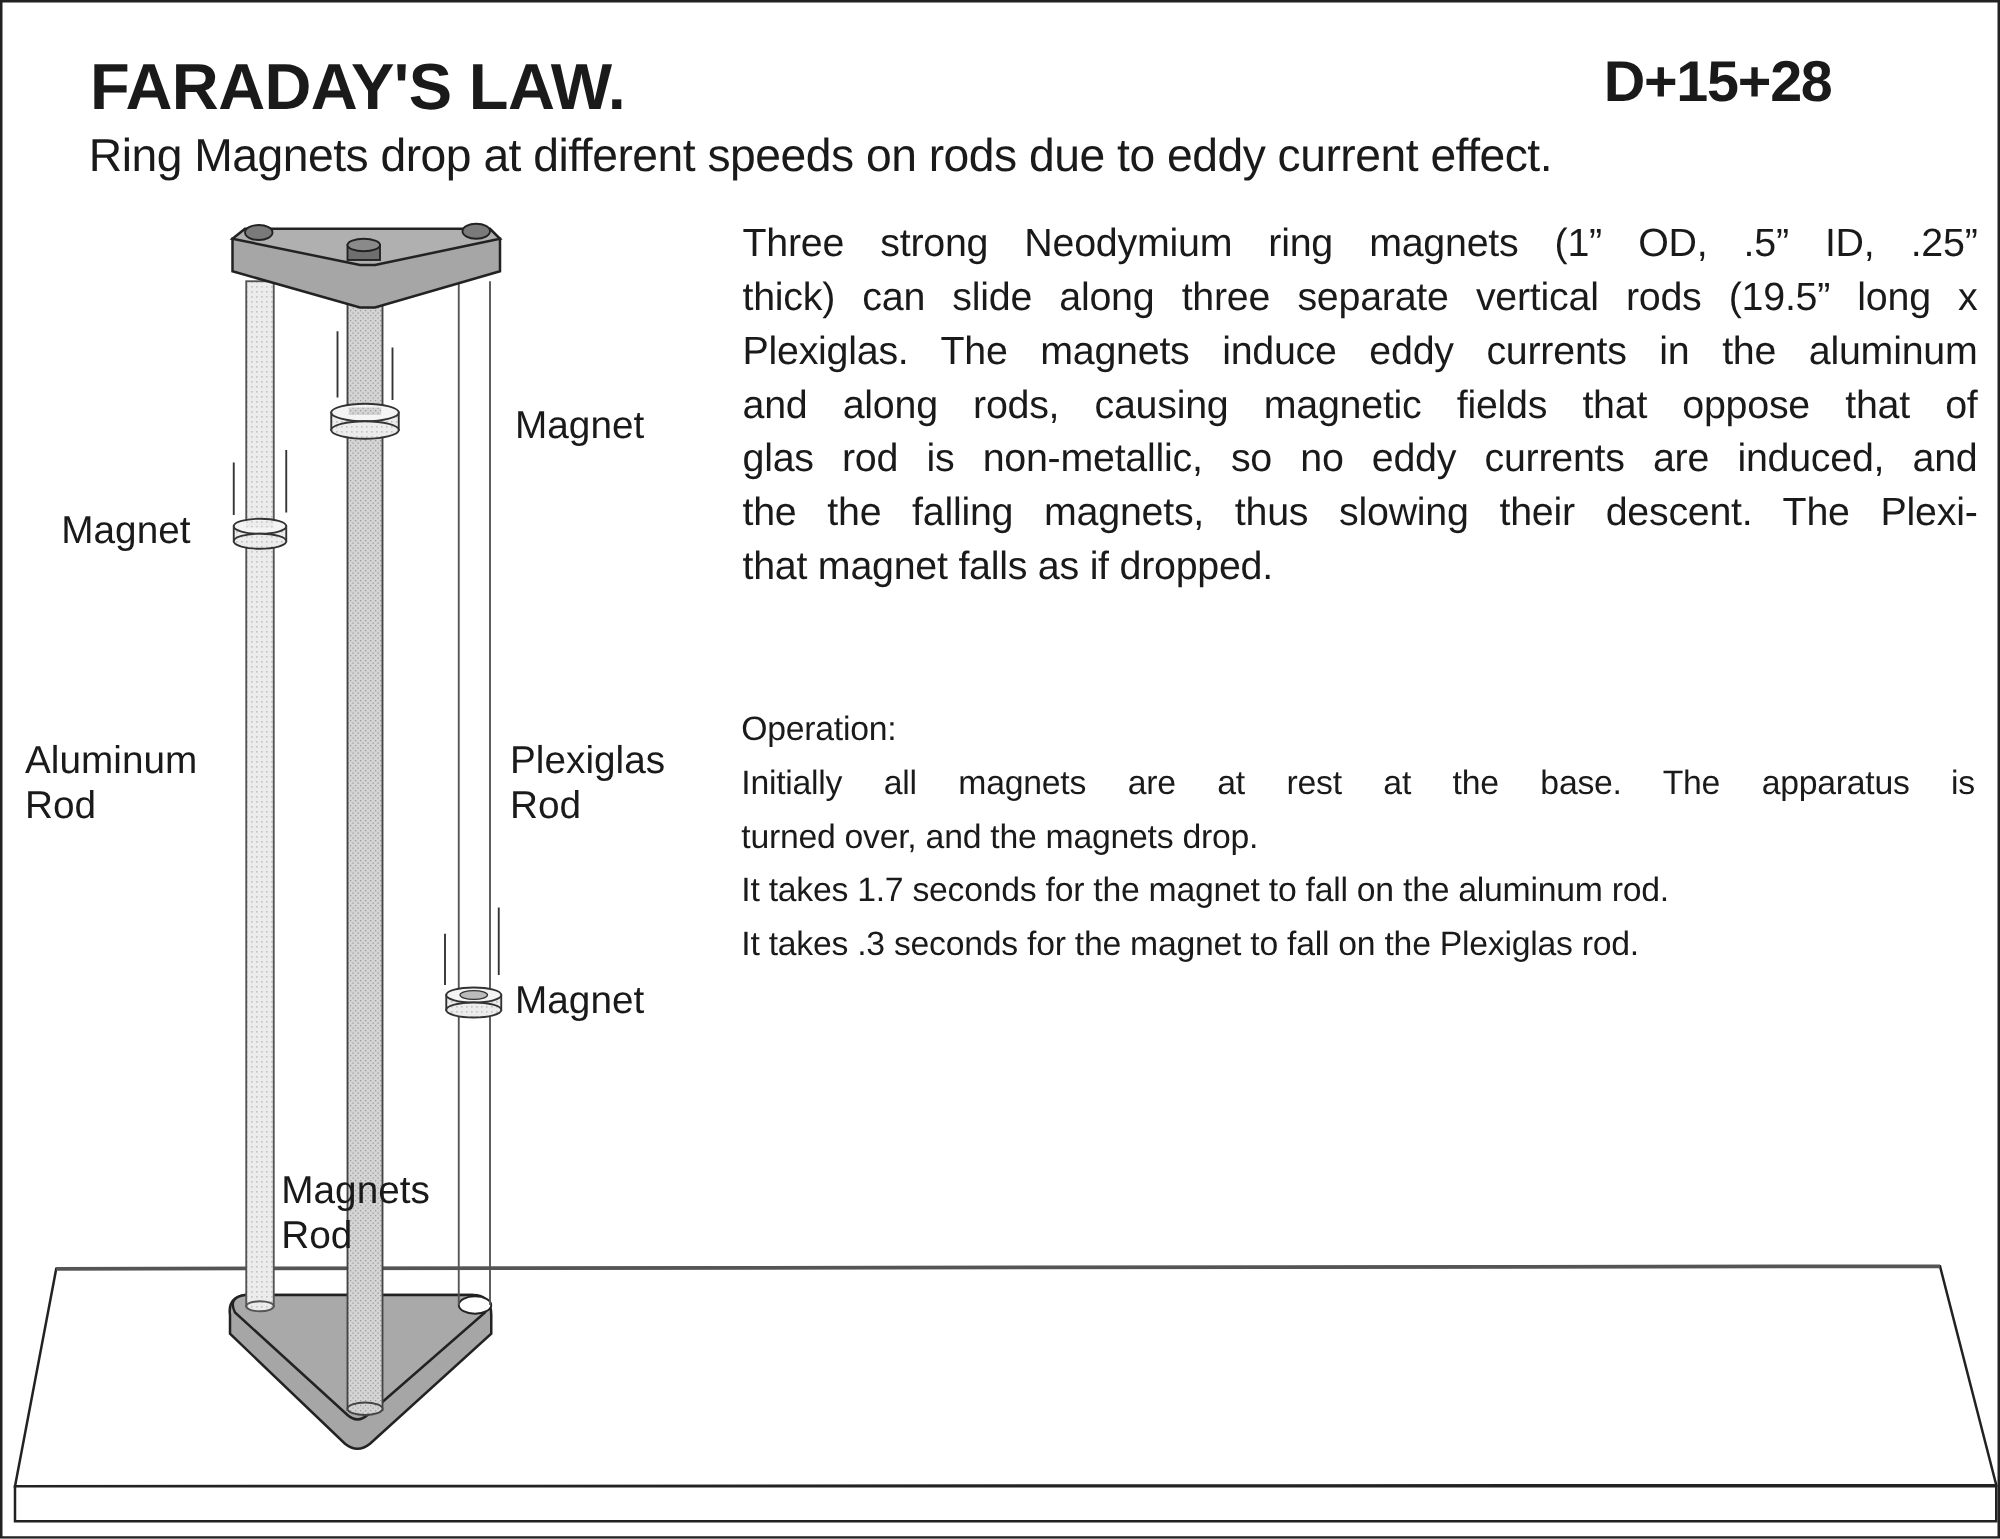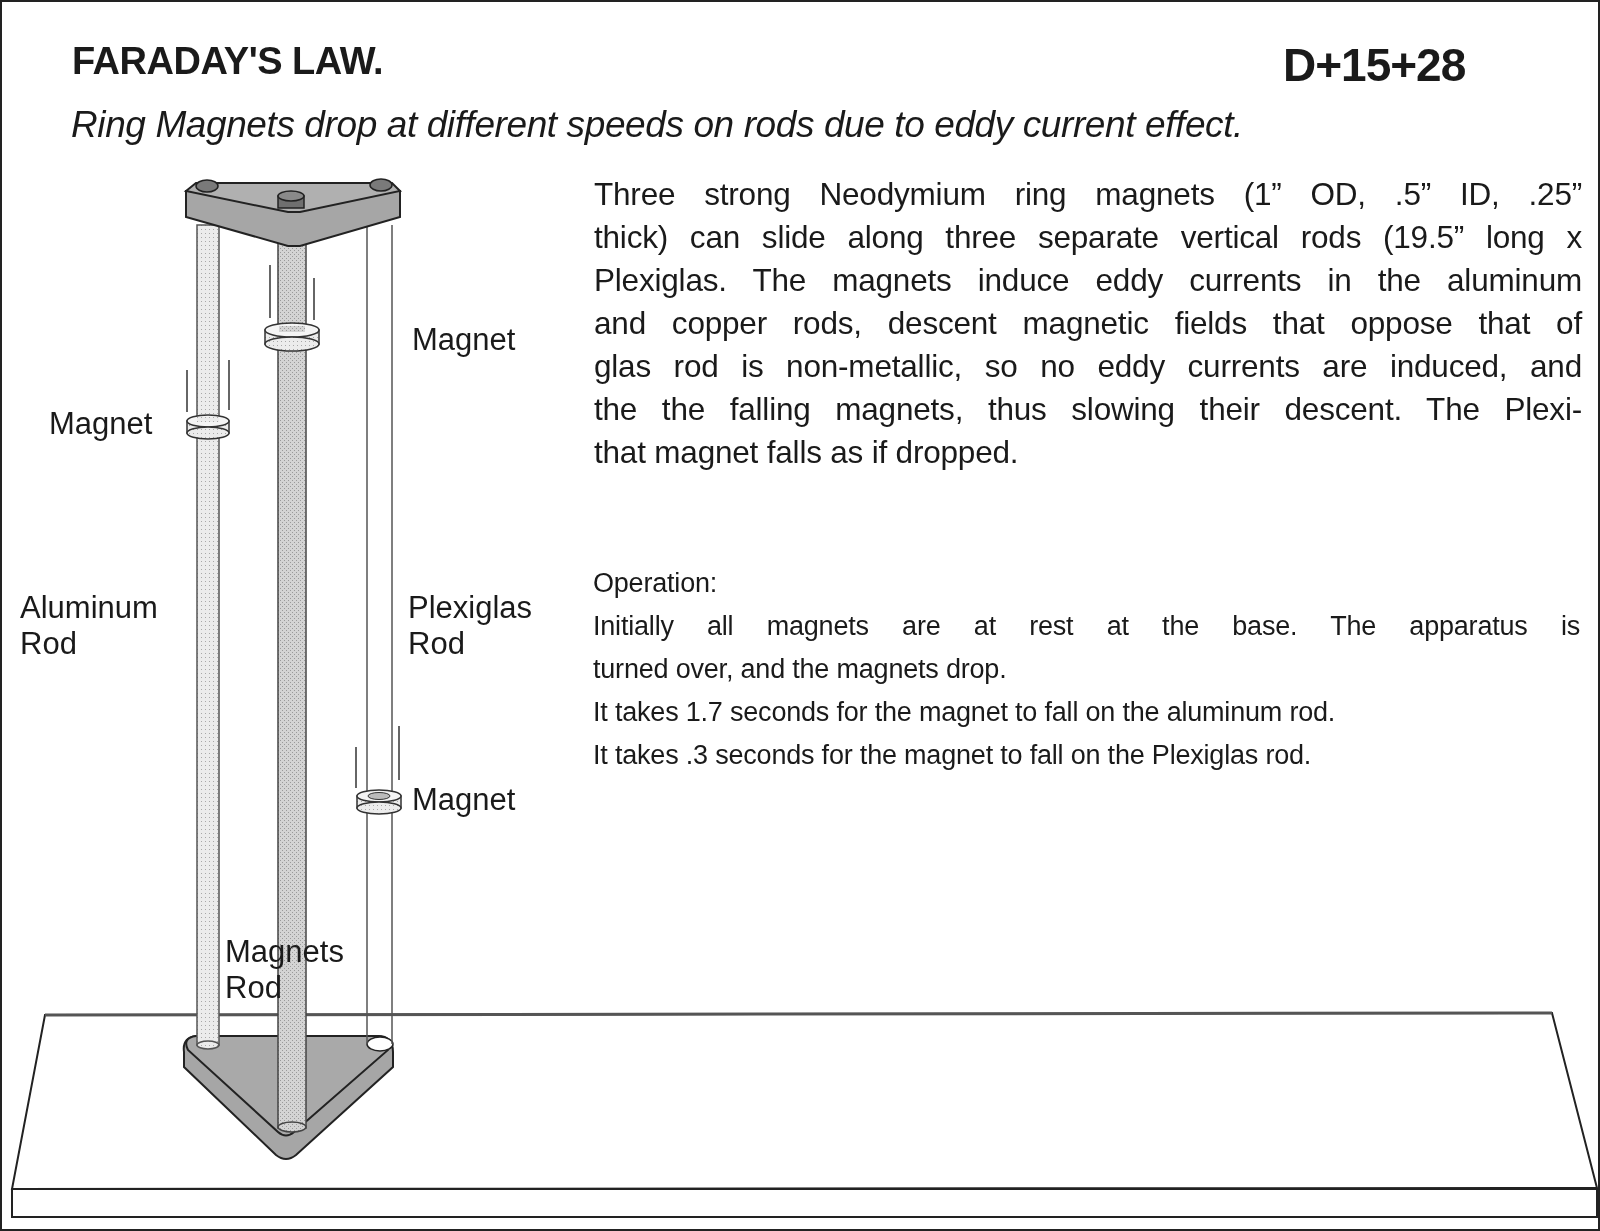--- a/index.html
+++ b/index.html
@@ -1,25 +1,25 @@
 <!DOCTYPE html>
 <html><head>
 <meta charset="utf-8">
 <style>
   html, body { margin: 0; padding: 0; background: #ffffff; }
   body { width: 1600px; height: 1231px; position: relative; overflow: hidden;
          font-family: "Liberation Sans", "DejaVu Sans", sans-serif; color: #1a1a1a; }
   .frame { position: absolute; left: 0; top: 0; width: 1596px; height: 1227px;
            border: 2px solid #222; box-sizing: content-box; }
-  .title { position: absolute; left: 72px; top: 40px; font-size: 38px; font-weight: bold;
+  .title { position: absolute; left: 72px; top: 40px; font-size: 52px; font-weight: bold;
            letter-spacing: -0.5px; }
   .code { position: absolute; left: 1283px; top: 38px; font-size: 46px; font-weight: bold;
           letter-spacing: -1px; }
   .subtitle { position: absolute; left: 71px; top: 104px; font-size: 37px; white-space: nowrap;
-              letter-spacing: -0.4px; font-style: italic; }
+              letter-spacing: -0.4px; }
   .desc { position: absolute; left: 582px; top: 173px; width: 988px; font-size: 31.5px;
           line-height: 43px; text-align: justify; letter-spacing: -0.2px; margin-left: 12px; }
   .desc .line { display: block; white-space: nowrap; }
   .desc .just { text-align-last: justify; white-space: normal; display: block; }
   .op { position: absolute; left: 582px; top: 562px; width: 1000px; font-size: 27px;
         line-height: 43px; letter-spacing: -0.2px; margin-left: 11px; }
   .op .line { display: block; white-space: nowrap; }
   .op .just { display: block; text-align: justify; text-align-last: justify; width: 987px; }
   .label { position: absolute; font-size: 31px; text-align: left; line-height: 36px; }
   svg.art { position: absolute; left: 0; top: 0; }
@@ -127,21 +127,21 @@
 </div>
 <div class="label" style="left:225px; top:934px; width:130px;">
   <div>Magnets</div>
   <div>Rod</div>
 </div>
 
 <div class="desc">
   <span class="just">Three strong Neodymium ring magnets (1” OD, .5” ID, .25”</span>
   <span class="just">thick) can slide along three separate vertical rods (19.5” long x</span>
   <span class="just">Plexiglas. The magnets induce eddy currents in the aluminum</span>
-  <span class="just">and copper rods, descent magnetic fields that oppose that of</span>
+  <span class="just">and along rods, causing magnetic fields that oppose that of</span>
   <span class="just">glas rod is non-metallic, so no eddy currents are induced, and</span>
   <span class="just">the the falling magnets, thus slowing their descent. The Plexi-</span>
   <span class="line">that magnet falls as if dropped.</span>
 </div>
 
 <div class="op">
   <span class="line">Operation:</span>
   <span class="just">Initially all magnets are at rest at the base. The apparatus is</span>
   <span class="line">turned over, and the magnets drop.</span>
   <span class="line">It takes 1.7 seconds for the magnet to fall on the aluminum rod.</span>

